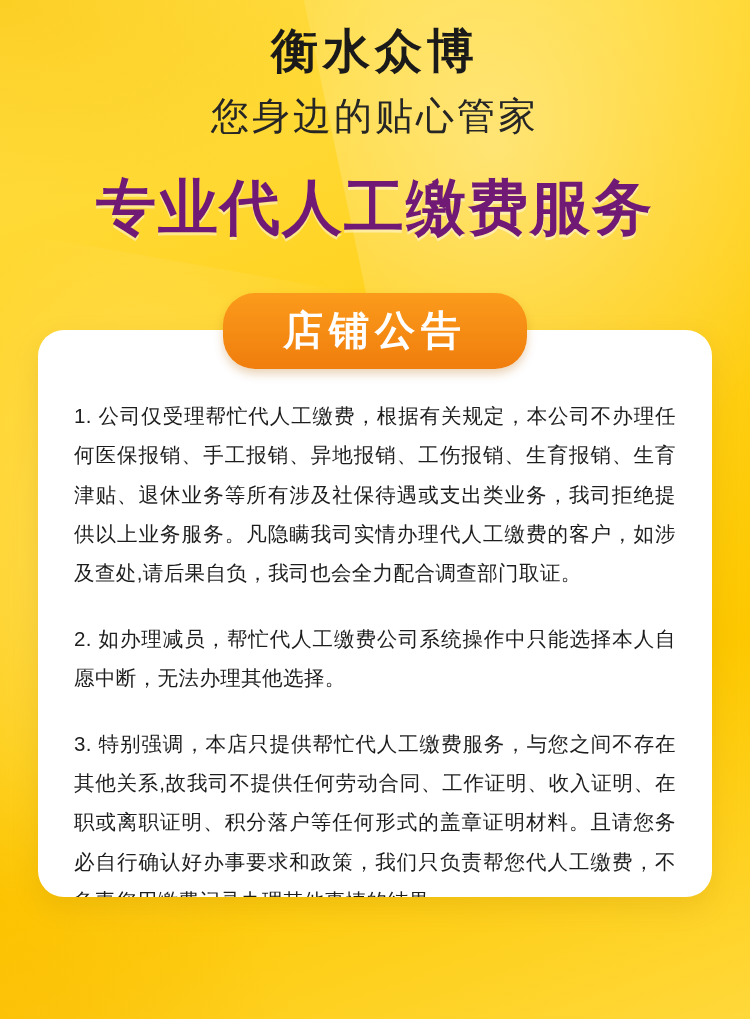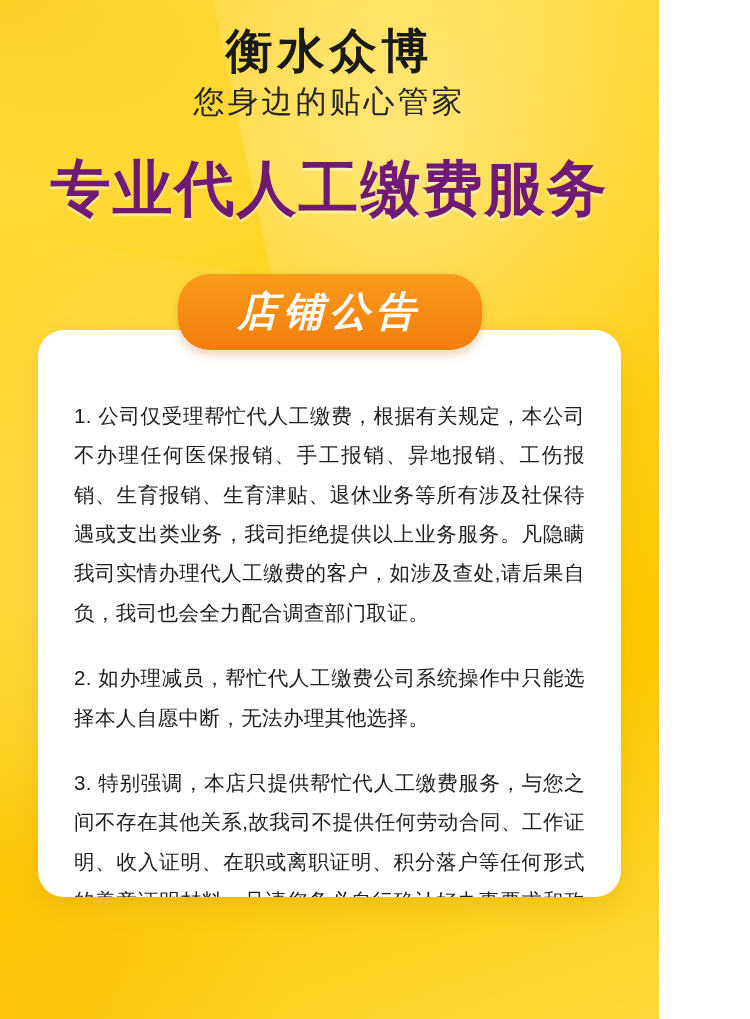--- a/index.html
+++ b/index.html
@@ -5,21 +5,21 @@
   html, body {
     margin: 0;
     padding: 0;
     background: #ffffff;
   }
   body {
     font-family: "Liberation Sans", "DejaVu Sans", sans-serif;
   }
   .poster {
     position: relative;
-    width: 659px;
+    width: 750px;
     height: 1019px;
     overflow: hidden;
     background: #ffd400;
   }
   
   .bg-base {
     position: absolute;
     inset: 0;
     background: linear-gradient(160deg, #ffe04a 0%, #ffd21f 35%, #fdc800 70%, #ffd83a 100%);
   }
@@ -65,21 +65,22 @@
     text-align: center;
   }
   .brand-title {
     font-size: 47px;
     font-weight: bold;
     color: #1a1a1a;
     letter-spacing: 5px;
     line-height: 1.25;
   }
   .brand-sub {
-    font-size: 31px;
+    margin-top: 10px;
+    font-size: 38px;
     color: #262626;
     letter-spacing: 3px;
   }
   .headline {
     margin-top: 26px;
     font-size: 60px;
     font-weight: bold;
     color: #701a75;
     letter-spacing: 2px;
     text-shadow: 0 3px 0 rgba(255,255,255,0.45);
@@ -96,21 +97,20 @@
   .ribbon {
     background: linear-gradient(180deg, #fb9b1b 0%, #f07d0d 100%);
     color: #ffffff;
     font-size: 40px;
     font-weight: bold;
     letter-spacing: 6px;
     padding: 14px 60px 16px;
     border-radius: 32px;
     box-shadow: 0 5px 10px rgba(180,100,0,0.28);
     line-height: 1.15;
-    font-style: italic;
   }
 
   
   .card {
     position: absolute;
     left: 38px;
     right: 38px;
     top: 330px;
     bottom: 122px;
     background: #ffffff;

